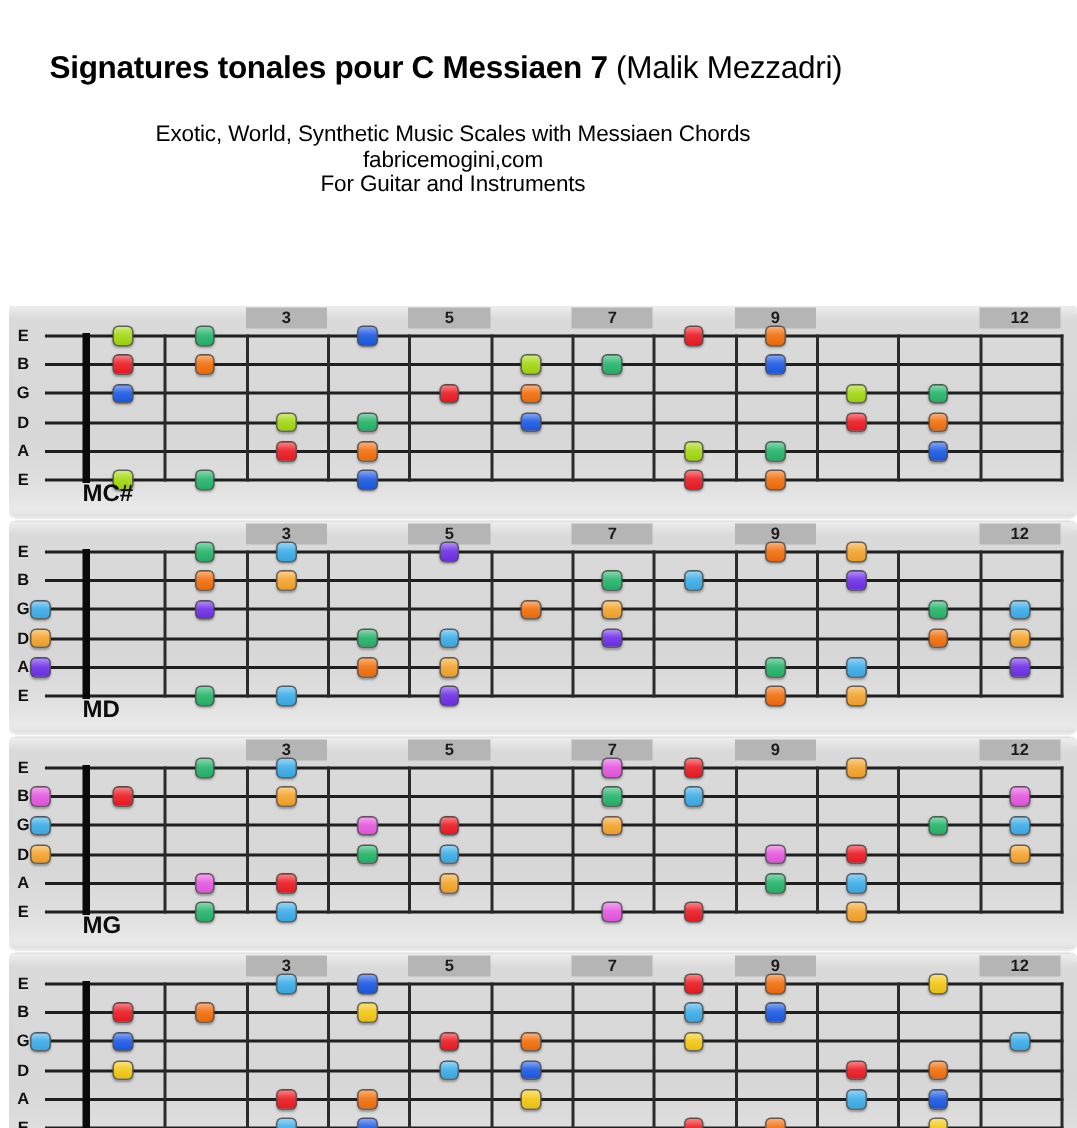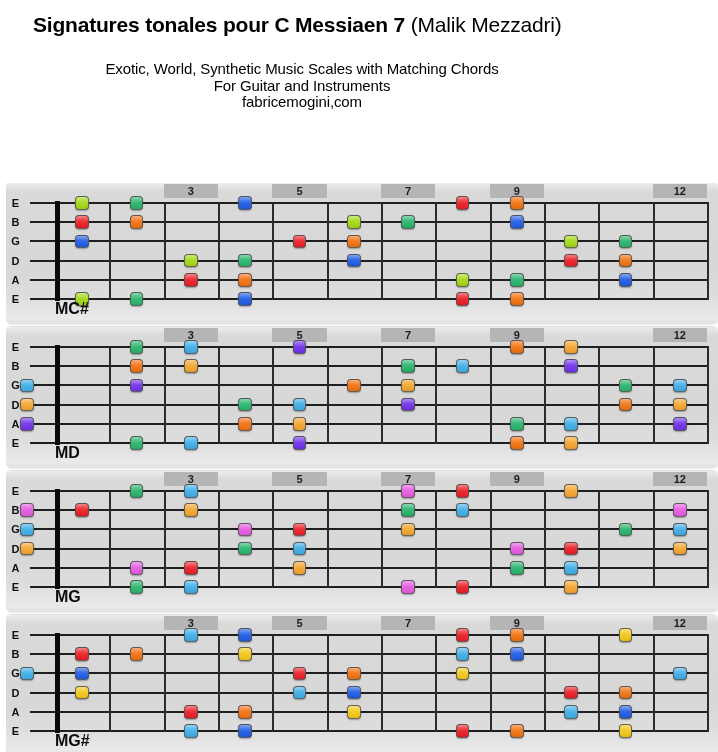--- a/index.html
+++ b/index.html
@@ -3,21 +3,21 @@
 <meta charset="utf-8">
 <style>
   html,body{margin:0;padding:0;}
   body{
     width:718px;height:752px;
     background:#ffffff;
     font-family:"Liberation Sans","DejaVu Sans",sans-serif;
     position:relative;overflow:hidden;
     -webkit-font-smoothing:antialiased;
   }
-  .page{position:absolute;inset:0;}
+  .page{position:absolute;inset:0;margin-top:21px;}
   
   .title{
     position:absolute;left:33px;top:12px;margin:0;
     font-size:21px;line-height:25px;color:#000;white-space:nowrap;
     font-weight:700;letter-spacing:-0.2px;
   }
   .title .t-reg{font-weight:400;}
   .credits{
     position:absolute;left:0;top:61px;width:604px;
     text-align:center;color:#000;
@@ -68,23 +68,23 @@
   }
 </style>
 </head>
 <body>
 
 <div class="page">
 
   <h1 class="title"><span class="t-bold">Signatures tonales pour C Messiaen 7</span><span class="t-reg"> (Malik Mezzadri)</span></h1>
 
   <div class="credits">
-    <div>Exotic, World, Synthetic Music Scales with Matching Chords</div>
+    <div>Exotic, World, Synthetic Music Scales with Messiaen Chords</div>
+    <div>fabricemogini,com</div>
     <div>For Guitar and Instruments</div>
-    <div>fabricemogini,com</div>
   </div>
 
   <div class="panel" id="panel">
       <div class="diagram-block" style="top: 0px;">
         <div class="fret-label" style="left: 157.667px; width: 54.3333px;">3</div>
         <div class="fret-label" style="left: 266.333px; width: 54.3333px;">5</div>
         <div class="fret-label" style="left: 375px; width: 54.3333px;">7</div>
         <div class="fret-label" style="left: 483.667px; width: 54.3333px;">9</div>
         <div class="fret-label" style="left: 646.667px; width: 54.3333px;">12</div>
         <div class="string-label" style="top: 14px;">E</div>

